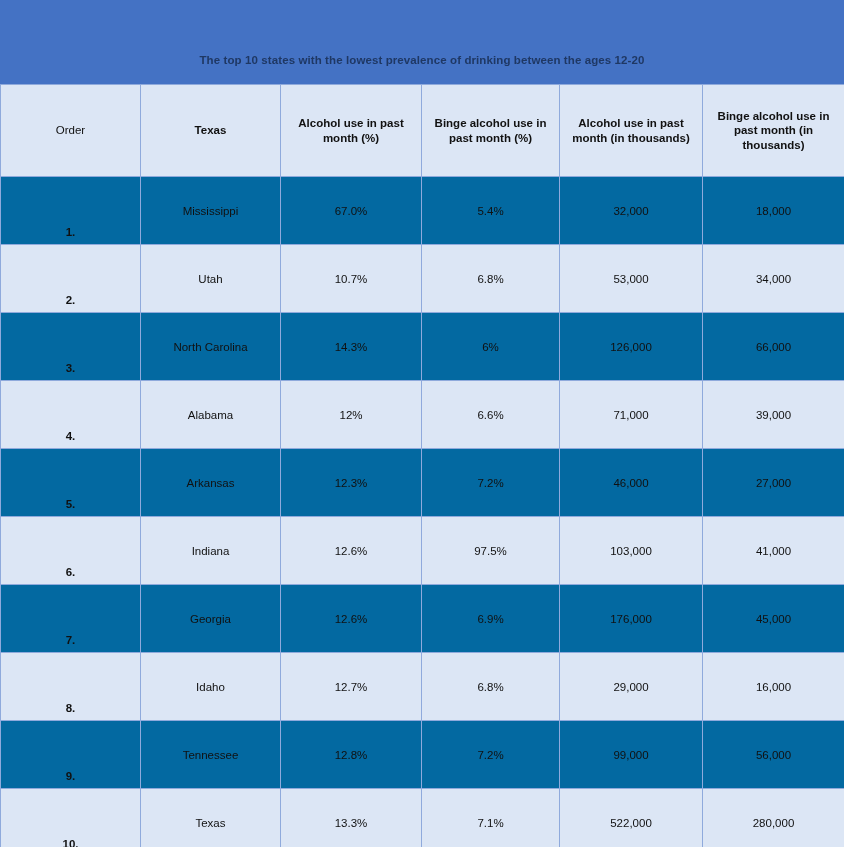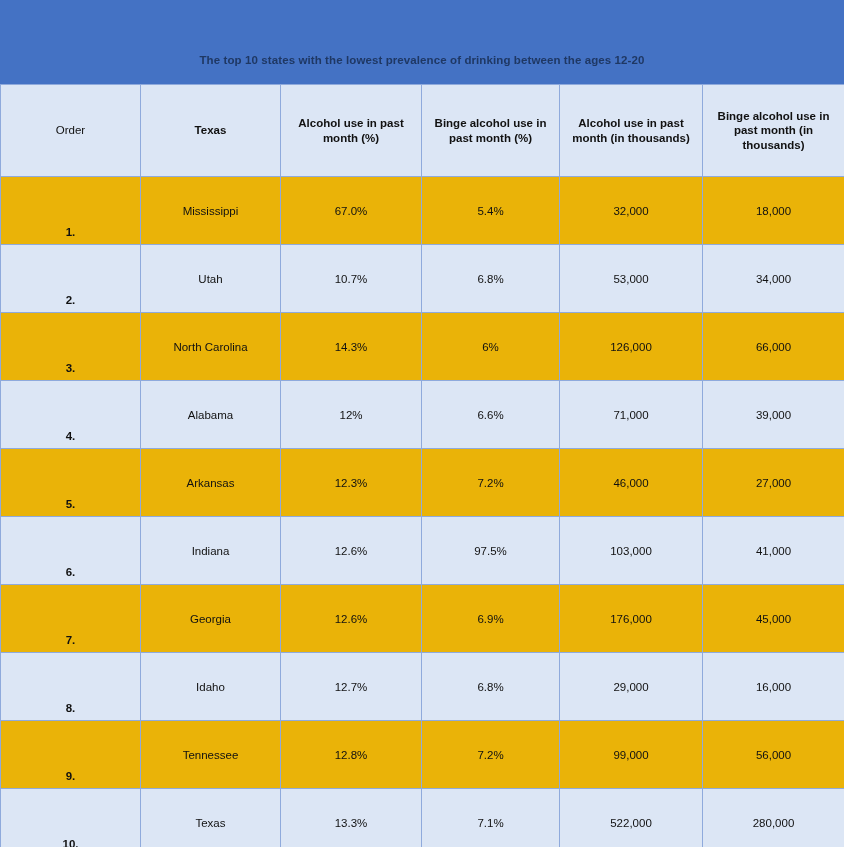--- a/index.html
+++ b/index.html
@@ -68,21 +68,21 @@
     font-weight: normal;
   }
   table.data tbody tr {
     height: 68px;
   }
   table.data tbody tr.shade td {
     background: #dce6f5;
     margin-top: 39px;
   }
   table.data tbody tr.plain td {
-    background: #eab308;
+    background: #0369a1;
   }
   table.data tbody td {
     vertical-align: middle;
   }
   table.data tbody td.order-cell {
     font-weight: bold;
     font-size: 11.5px;
     vertical-align: bottom;
     padding-bottom: 6px;
   }

